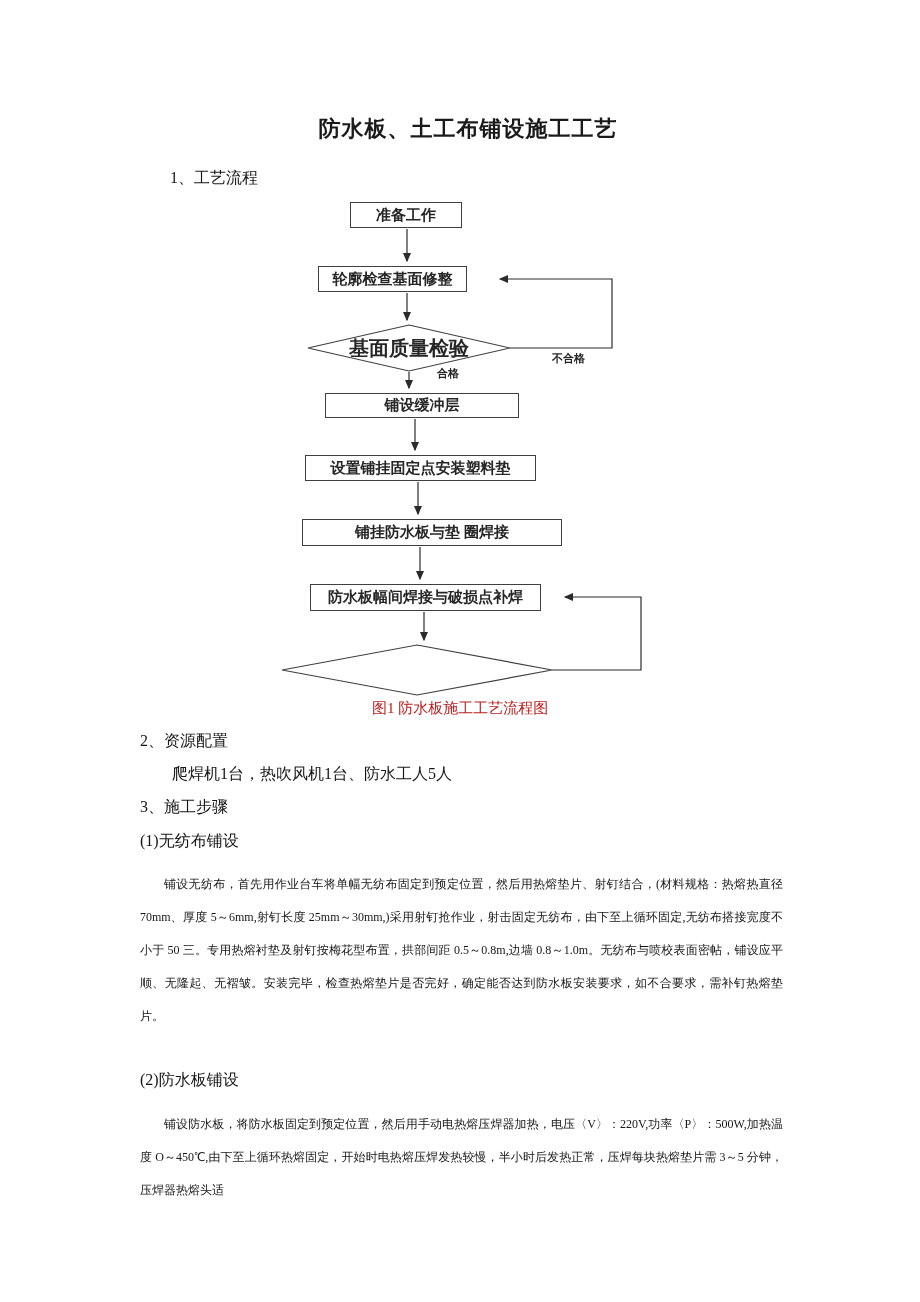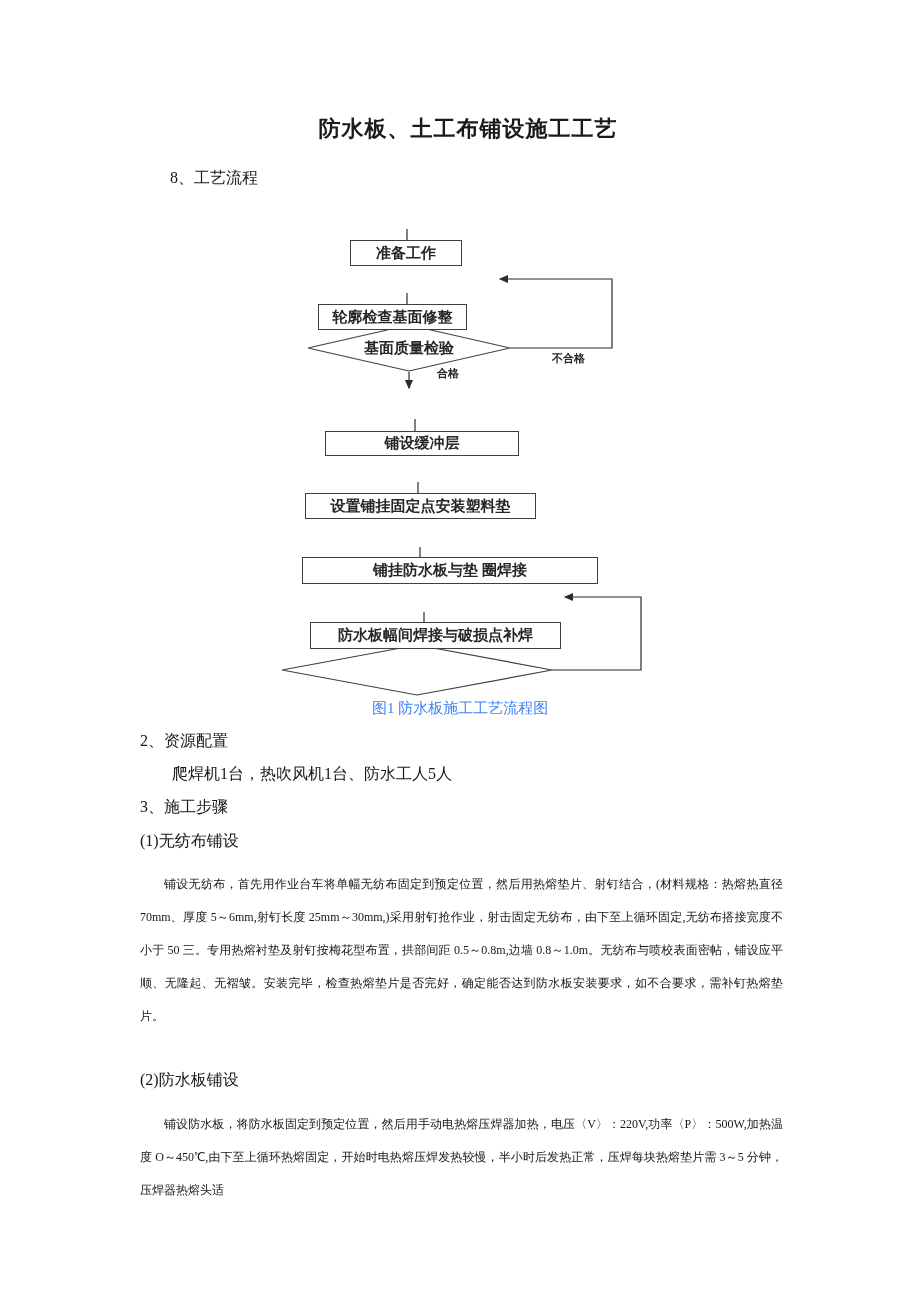--- a/index.html
+++ b/index.html
@@ -24,55 +24,54 @@
   svg.fc-lines { position: absolute; left: 0; top: 0; width: 920px; height: 1302px; pointer-events: none; }
 
   .fc-box {
     position: absolute;
     border: 1px solid #3f3f3f;
     background: #ffffff;
     display: flex; align-items: center; justify-content: center;
     font-weight: bold; font-size: 15px; line-height: 1.1;
     color: #262626;
     font-family: "Liberation Sans", sans-serif;
-    margin-top: 38px;
   }
   .fc-dtext {
     position: absolute;
     display: flex; align-items: center; justify-content: center;
     text-align: center;
-    font-weight: bold; font-size: 15px; color: #262626;
+    font-weight: bold; font-size: 20px; color: #262626;
     font-family: "Liberation Sans", sans-serif;
   }
   .fc-label {
     position: absolute;
     font-weight: bold; font-size: 11px; color: #262626;
     font-family: "Liberation Sans", sans-serif;
     white-space: nowrap;
   }
   .fc-caption {
     position: absolute; left: 350px; top: 699px; width: 220px;
-    text-align: center; font-size: 15px; color: #3b82f6;
+    text-align: center; font-size: 15px; color: #b91c1c;
   }
 
   .para {
     position: absolute; left: 140px; width: 643px;
     font-size: 12px; line-height: 33px;
     text-align: justify; text-align-last: left;
     text-indent: 2em; color: #161616;
   }
 </style>
 </head>
 <body>
 
 <div class="page">
 
   <div class="doc-title">防水板、土工布铺设施工工艺</div>
 
-  <div class="h-sec" style="left:170px; top:168px;">8、工艺流程</div>
+  <div class="h-sec" style="left:170px; top:168px;">1、工艺流程</div>
 
   <svg class="fc-lines" viewBox="0 0 920 1302">
     <defs>
       <marker id="arrow" markerWidth="9" markerHeight="8" refX="7" refY="3.5" orient="auto">
         <path d="M0,0 L8,3.5 L0,7 Z" fill="#2b2b2b"></path>
       </marker>
     </defs>
 
     <line x1="407" y1="229" x2="407" y2="261" stroke="#2b2b2b" stroke-width="1.2" marker-end="url(#arrow)"></line>
     <line x1="407" y1="293" x2="407" y2="320" stroke="#2b2b2b" stroke-width="1.2" marker-end="url(#arrow)"></line>
@@ -89,22 +88,22 @@
     <polygon points="417,645 552,670 417,695 282,670" fill="#ffffff" stroke="#3f3f3f" stroke-width="1.2"></polygon>
   </svg>
 
   <div class="fc-box" style="left:350px; top:202px; width:112px; height:26px;">准备工作</div>
   <div class="fc-box" style="left:318px; top:266px; width:149px; height:26px;font-family:Liberation Serif, serif;">轮廓检查基面修整</div>
   <div class="fc-dtext" style="left:308px; top:325px; width:202px; height:46px;">基面质量检验</div>
   <div class="fc-label" style="left:437px; top:366px;">合格</div>
   <div class="fc-label" style="left:552px; top:351px;">不合格</div>
   <div class="fc-box" style="left:305px; top:455px; width:231px; height:26px;">设置铺挂固定点安装塑料垫</div>
   <div class="fc-box" style="left:325px; top:393px; width:194px; height:25px;">铺设缓冲层</div>
-  <div class="fc-box" style="left:302px; top:519px; width:296px; height:27px;">铺挂防水板与垫  圈焊接</div>
-  <div class="fc-box" style="left:310px; top:584px; width:251px; height:27px;">防水板幅间焊接与破损点补焊</div>
+  <div class="fc-box" style="left:302px; top:519px; width:260px; height:27px;">铺挂防水板与垫  圈焊接</div>
+  <div class="fc-box" style="left:310px; top:584px; width:231px; height:27px;">防水板幅间焊接与破损点补焊</div>
   <div class="fc-caption">图1 防水板施工工艺流程图</div>
 
   <div class="h-sec" style="left:140px; top:731px;">2、资源配置</div>
   <div class="h-sec" style="left:172px; top:764px;">爬焊机1台，热吹风机1台、防水工人5人</div>
   <div class="h-sec" style="left:140px; top:797px;">3、施工步骤</div>
   <div class="h-sec" style="left:140px; top:831px;">(1)无纺布铺设</div>
   <div class="para" style="top:868px;">铺设无纺布，首先用作业台车将单幅无纺布固定到预定位置，然后用热熔垫片、射钉结合，(材料规格：热熔热直径 70mm、厚度 5～6mm,射钉长度 25mm～30mm,)采用射钉抢作业，射击固定无纺布，由下至上循环固定,无纺布搭接宽度不小于 50 三。专用热熔衬垫及射钉按梅花型布置，拱部间距 0.5～0.8m,边墙 0.8～1.0m。无纺布与喷校表面密帖，铺设应平顺、无隆起、无褶皱。安装完毕，检查热熔垫片是否完好，确定能否达到防水板安装要求，如不合要求，需补钉热熔垫片。</div>
   <div class="h-sec" style="left:140px; top:1070px;">(2)防水板铺设</div>
   <div class="para" style="top:1108px;">铺设防水板，将防水板固定到预定位置，然后用手动电热熔压焊器加热，电压〈V〉：220V,功率〈P〉：500W,加热温度 O～450℃,由下至上循环热熔固定，开始时电热熔压焊发热较慢，半小时后发热正常，压焊每块热熔垫片需 3～5 分钟，压焊器热熔头适</div>
 

